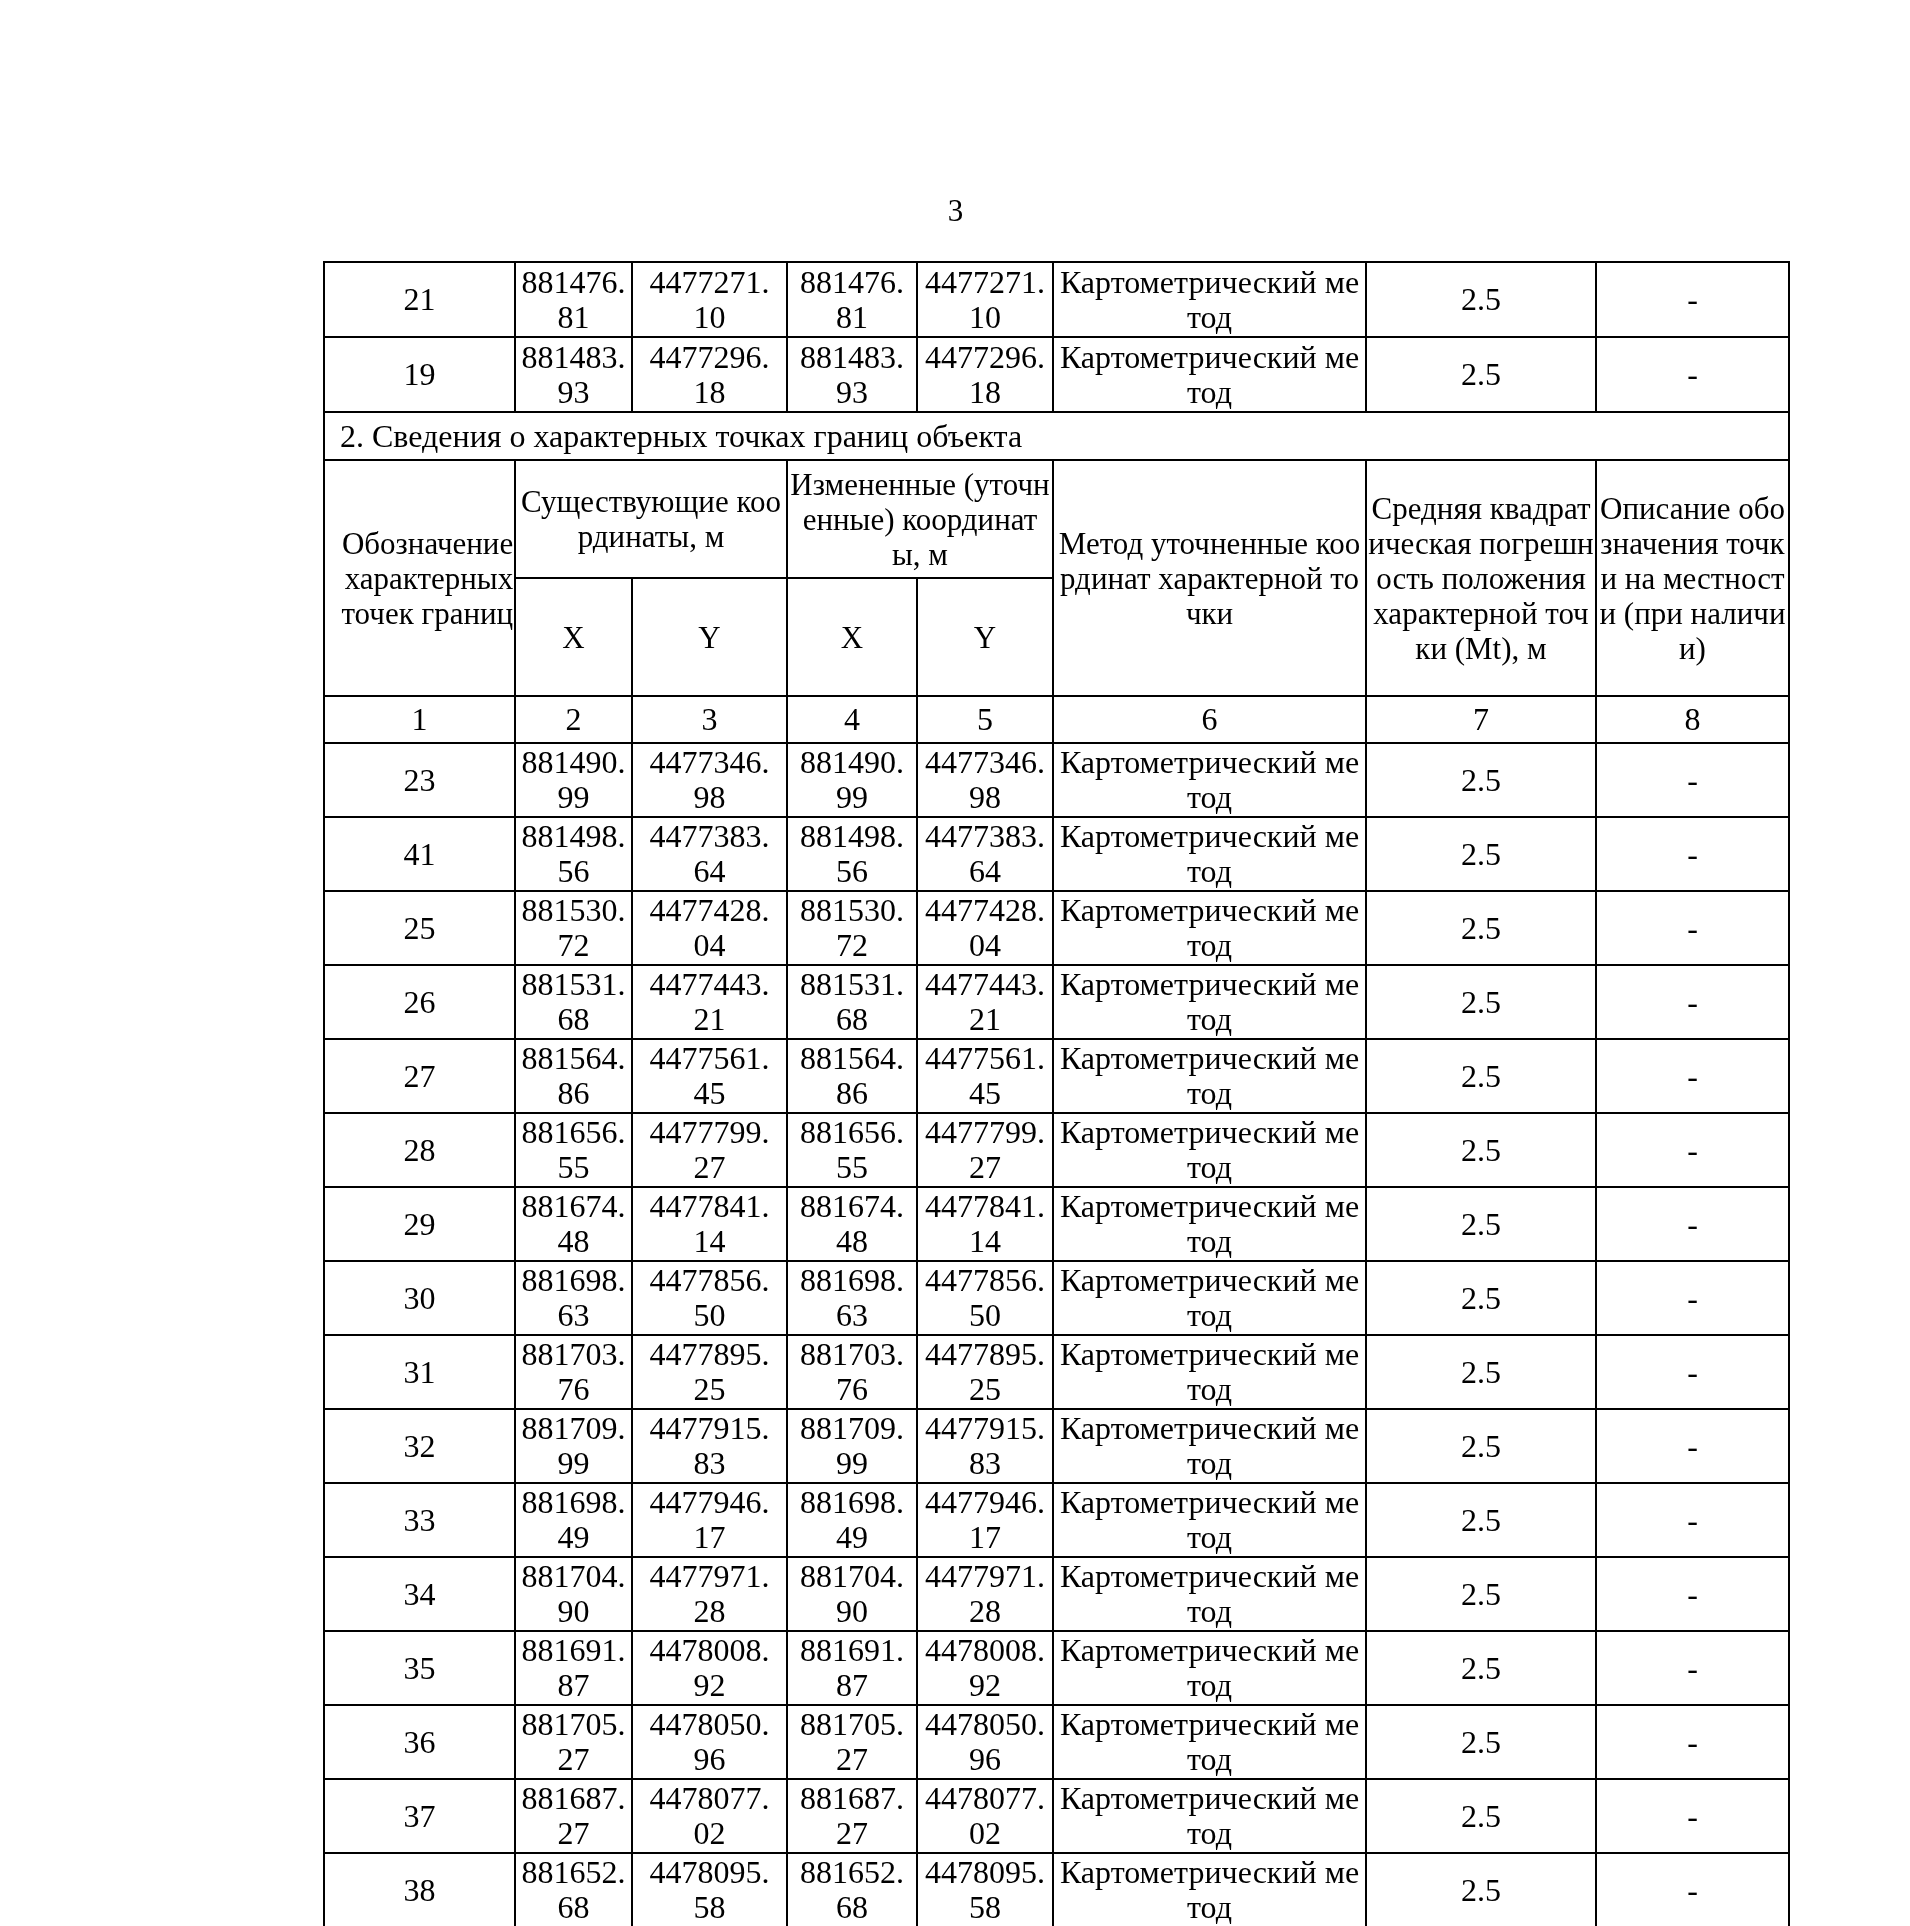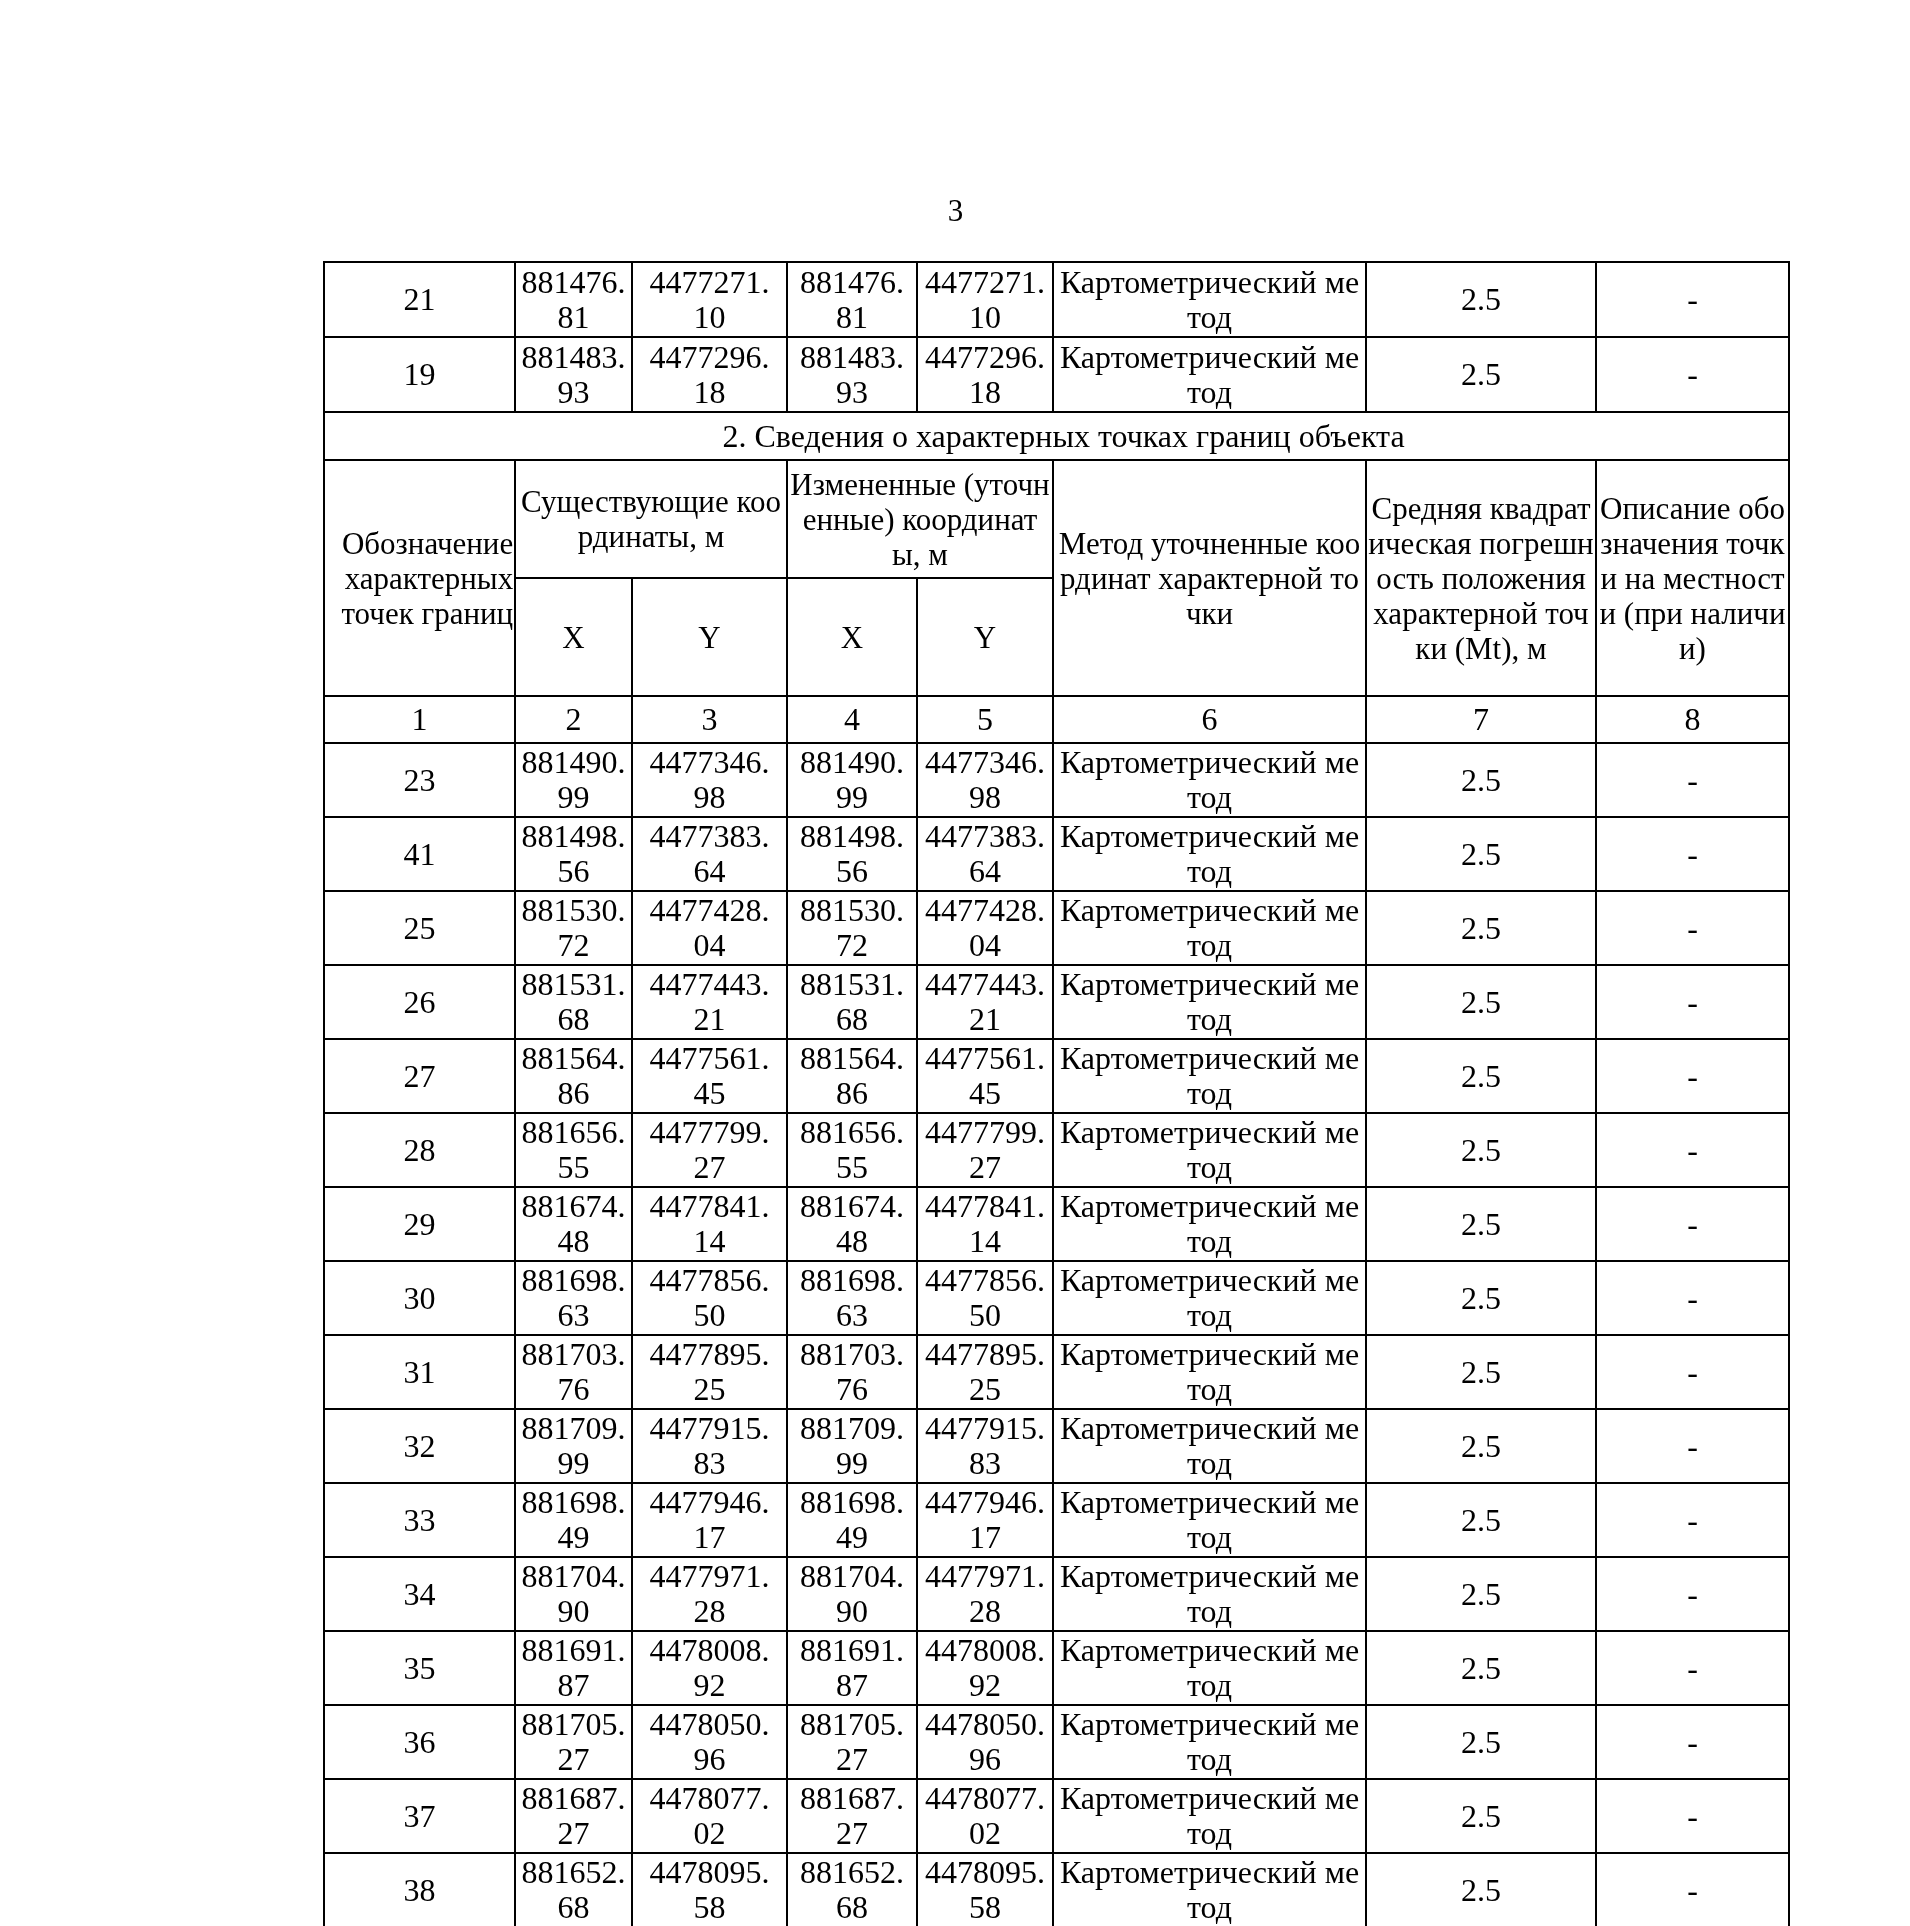--- a/index.html
+++ b/index.html
@@ -1,20 +1,20 @@
 <!DOCTYPE html>
 <html style="font-size:6.2px"><head>
 <meta charset="utf-8">
 <style>
   html,body{margin:0;padding:0;background:#fff;}
   body{width:1911px;height:2703px;position:relative;overflow:hidden;font-family:"Liberation Serif","DejaVu Serif",serif;color:#000;}
   .page-num{position:absolute;top:193px;left:0;width:1911px;text-align:center;font-size:31px;}
   table{position:absolute;left:323px;top:261px;border-collapse:collapse;table-layout:fixed;width:1465px;}
   td{border:2.3px solid #000;text-align:center;vertical-align:middle;font-size:32px;line-height:35px;padding:0 0.8px;overflow:hidden;word-break:break-all;}
-  .sec td{text-align:center;font-size:32px;padding-left:15px;}
+  .sec td{text-align:left;font-size:32px;padding-left:15px;}
   .hdr td{font-size:31px;line-height:35px;}
   .colnum td{height:45px;}
   .data td{height:72px;}
   .top td{height:73px;}
   .two{display:block;}
 </style>
 </head>
 <body>
 
 <div class="page-num">3</div>

